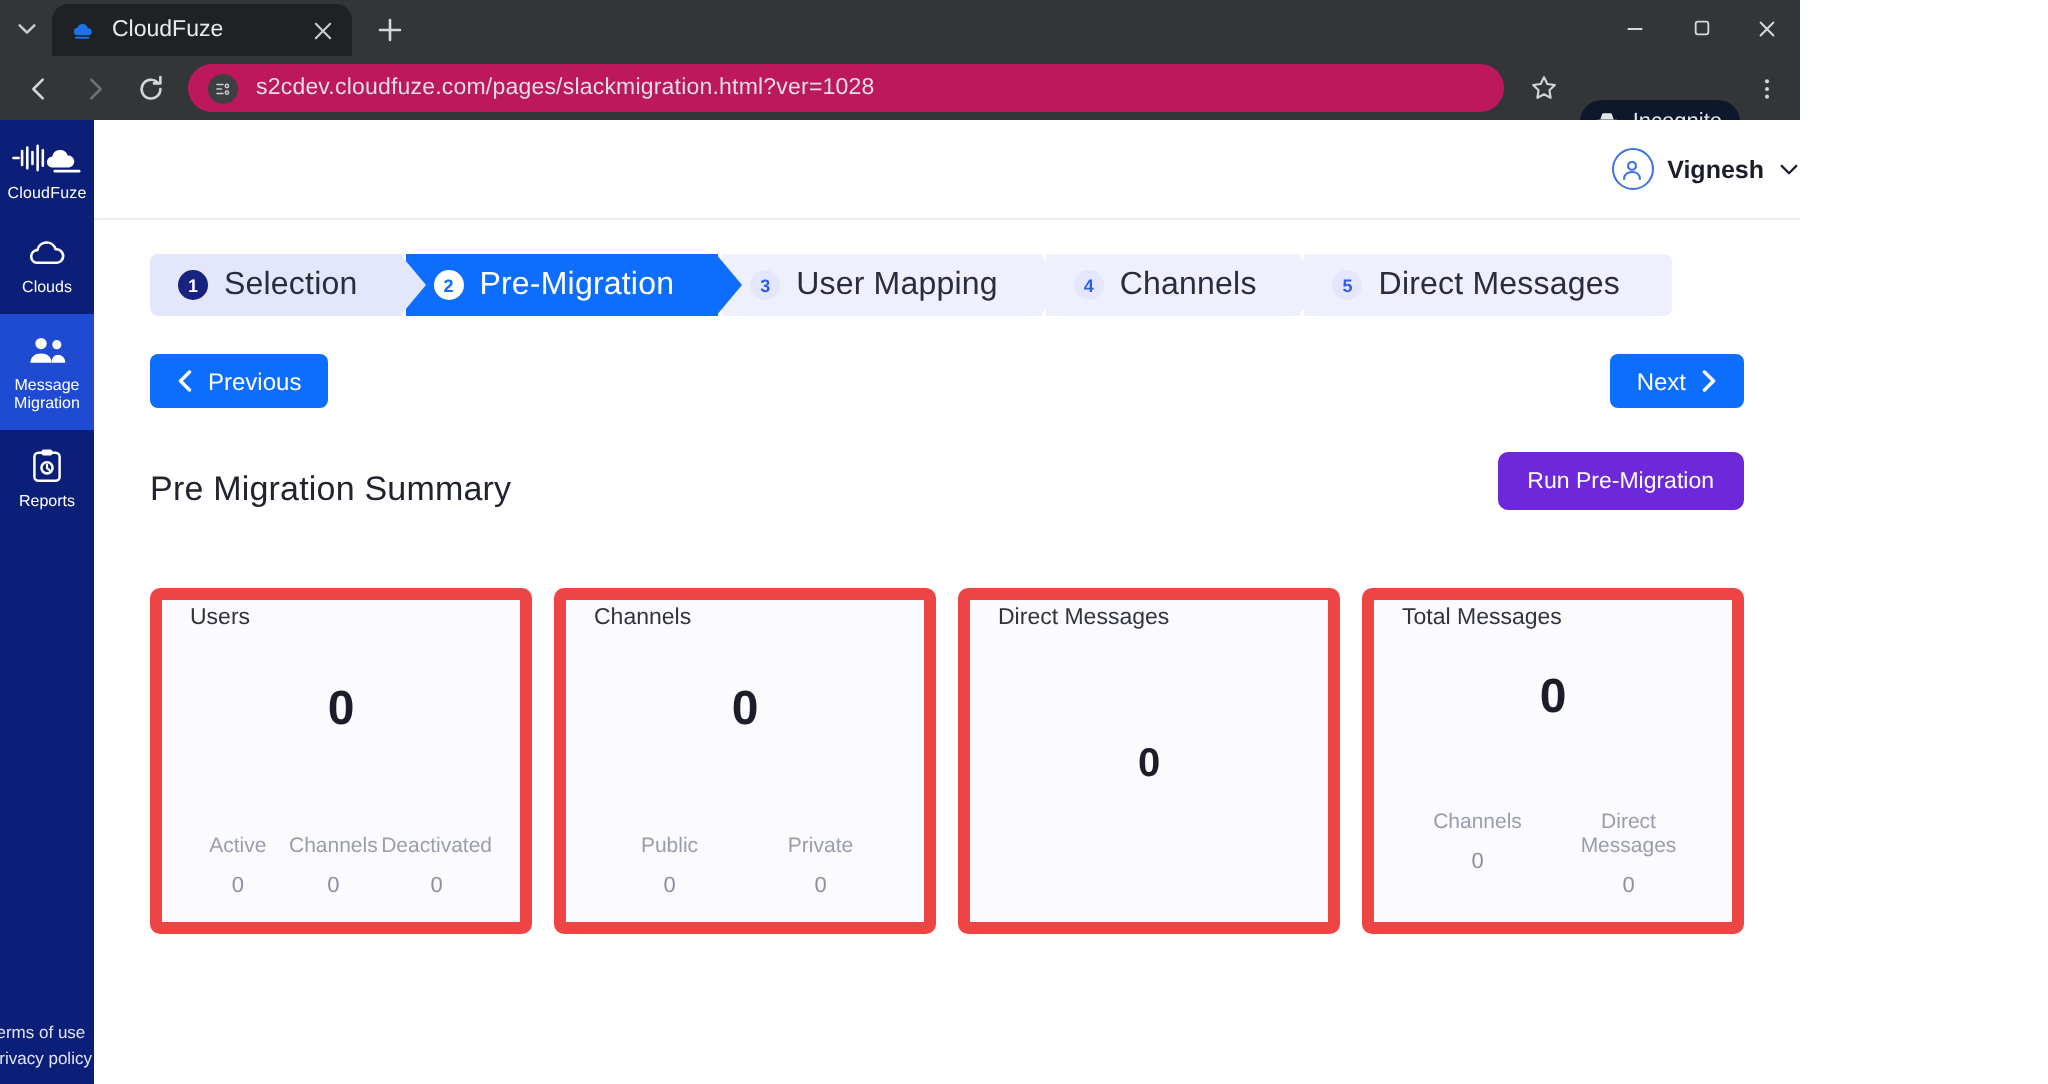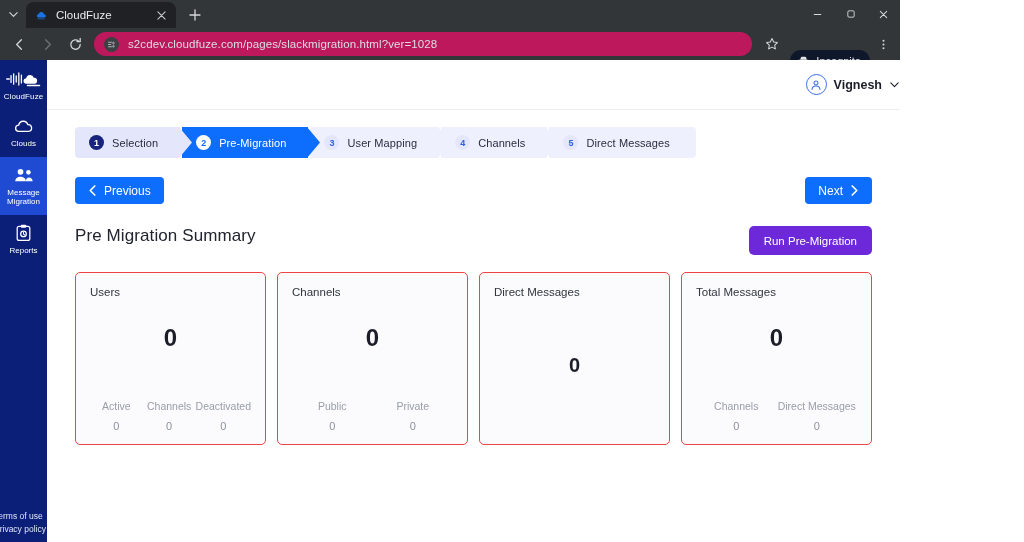--- a/index.html
+++ b/index.html
@@ -130,48 +130,48 @@
   .step:last-child { padding-right: 26px; border-radius: 0 4px 4px 0; }
   .step .chev {
     position: absolute; right: -13px; top: 0; width: 14px; height: 31px; z-index: 2;
   }
   .step .chev svg { display: block; }
   .step-num {
     width: 15px; height: 15px; border-radius: 50%; background: #17237e; color: #ffffff;
     font-size: 9px; display: flex; align-items: center; justify-content: center;
     flex: 0 0 15px; font-weight: bold;
   }
-  .step-label { font-size: 11px; white-space: nowrap; letter-spacing: .1px; }
+  .step-label { font-size: 16px; white-space: nowrap; letter-spacing: .1px; }
   .step.active { background: #0d6efd; color: #ffffff; }
   .step.active .step-num { background: #ffffff; color: #0d6efd; }
   .step.upcoming { background: #eef0fe; color: #2a2d3d; }
   .step.upcoming .step-num { background: #e4e6fb; color: #2f5fe0; }
 
   
   .navrow { display: flex; align-items: center; justify-content: space-between; margin-bottom: 22px; }
   .btn {
     border: none; border-radius: 4px; font-family: Liberation Sans, sans-serif;
     display: inline-flex; align-items: center; gap: 7px; cursor: pointer;
   }
   .btn-prev, .btn-next {
     background: #0d6efd; color: #ffffff; font-size: 12px; height: 27px; padding: 0 13px;
   }
   .btn-run {
     background: #6d28d9; color: #ffffff; font-size: 11.5px; height: 29px; padding: 0 15px;
     border-radius: 5px;
   }
 
-  .titlerow { display: flex; align-items: flex-start; justify-content: space-between; margin-bottom: 17px; }
+  .titlerow { display: flex; align-items: flex-end; justify-content: space-between; margin-bottom: 39px; }
   .page-title { font-size: 17px; color: #21242e; font-weight: normal; letter-spacing: .1px; }
 
   
   .cards { display: flex; gap: 11px; }
   .card {
-    flex: 1 1 0; height: 173px; background: #fbfbfd; border: 1px solid #ef4444;
-    border-radius: 5px; padding: 13px 14px 12px; display: flex; flex-direction: column;
+    flex: 1 1 0; height: 173px; background: #fbfbfd; border: 6px solid #ef4444;
+    border-radius: 5px; padding: 3px 14px 12px; display: flex; flex-direction: column;
     position: relative;
   }
   .card-title { font-size: 11.5px; color: #31343f; }
   .card-value {
     flex: 1 1 auto; display: flex; align-items: center; justify-content: center;
     font-size: 24px; color: #1b1d29; font-weight: bold; padding-bottom: 22px;
   }
   .card.centered .card-value { padding-bottom: 0; font-size: 20px; }
   .card-sub { display: flex; }
   .sub-item { flex: 1 1 0; text-align: center; display: flex; flex-direction: column; gap: 8px; }

